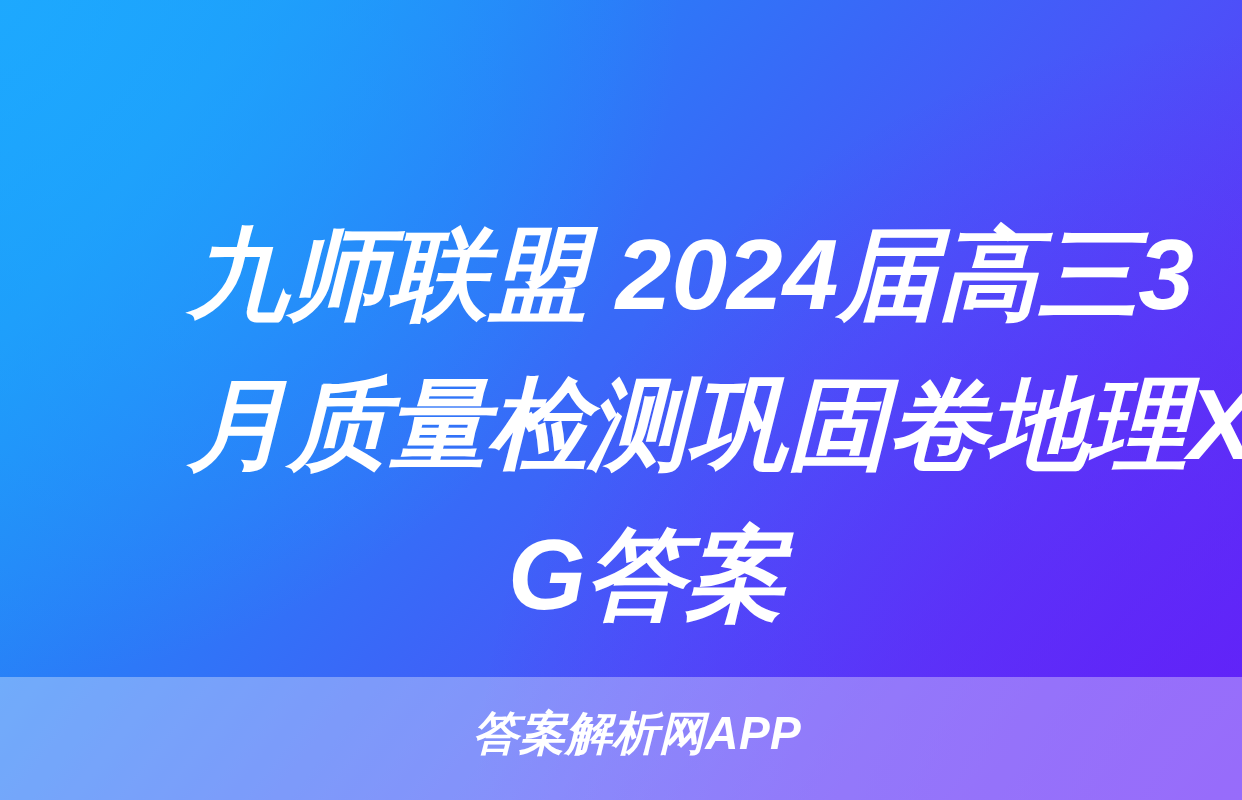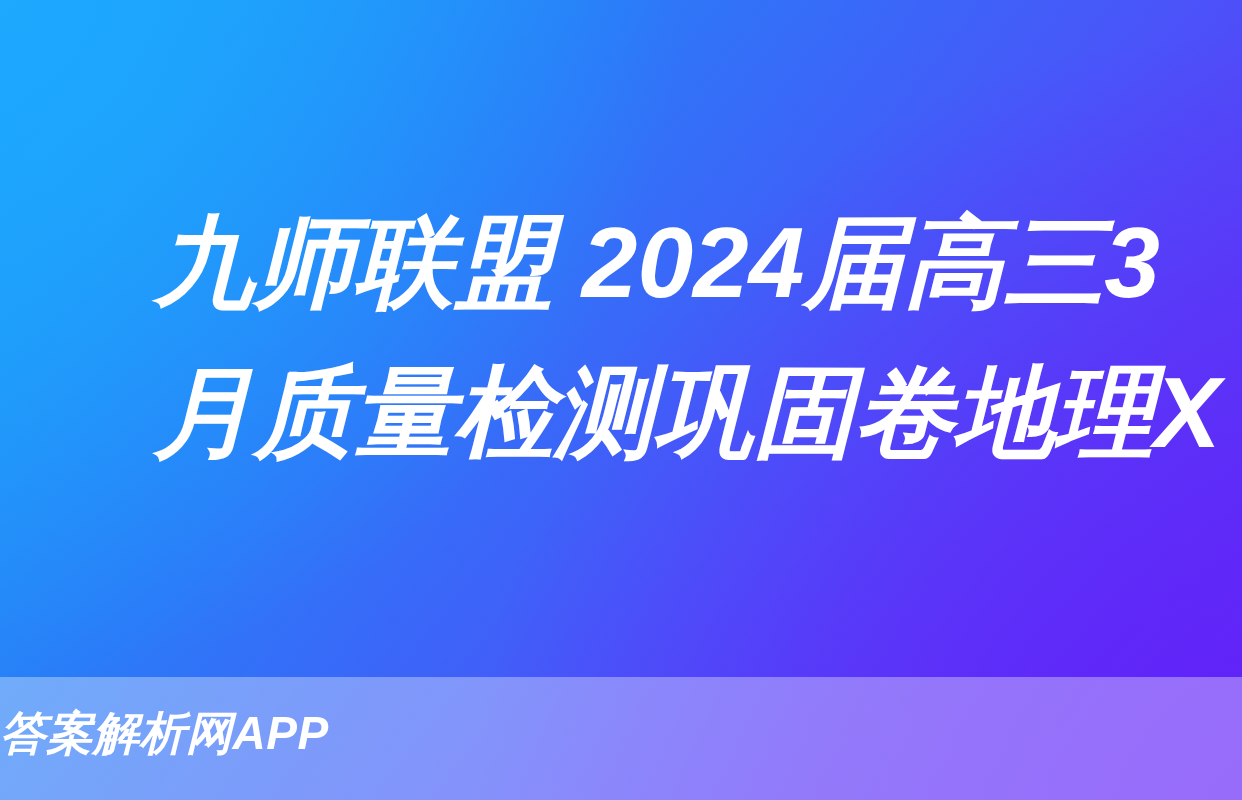--- a/index.html
+++ b/index.html
@@ -37,23 +37,23 @@
     position: absolute;
     inset: 0;
     background: radial-gradient(circle at 100% 100%, rgba(98,30,250,0.80) 0%, rgba(98,30,250,0) 52%);
     pointer-events: none;
   }
 
   .title-block {
     position: absolute;
     left: 0;
     right: 0;
-    top: 188px;
+    top: 200px;
     text-align: center;
-    padding: 0 44px;
+    padding: 0 78px;
     box-sizing: border-box;
     z-index: 3;
   }
 
   .title-line {
     display: block;
     color: #ffffff;
     font-weight: 700;
     font-style: italic;
     font-size: 100px;
@@ -75,22 +75,23 @@
     height: 123px;
     background: rgba(255, 255, 255, 0.34);
     z-index: 2;
   }
 
   .watermark {
     position: absolute;
     left: 0;
     right: 12px;
     top: 705px;
-    text-align: left;
+    text-align: center;
     z-index: 4;
+    padding-left: 44px;
   }
 
   .watermark-text {
     display: inline-block;
     color: #ffffff;
     font-weight: 700;
     font-style: italic;
     font-size: 46px;
     line-height: 56px;
     letter-spacing: 0.5px;
@@ -101,20 +102,21 @@
 <body>
 
 <div class="banner">
 
   <div class="tint-tl"></div>
   <div class="tint-br"></div>
 
   <div class="title-block">
     <span class="title-line l1">九师联盟 2024届高三3</span>
     <span class="title-line l2">月质量检测巩固卷地理X</span>
+    <span class="title-line l3">G答案</span>
   </div>
 
   <div class="footer-band"></div>
 
   <div class="watermark">
     <span class="watermark-text">答案解析网APP</span>
   </div>
 
 </div>
 

